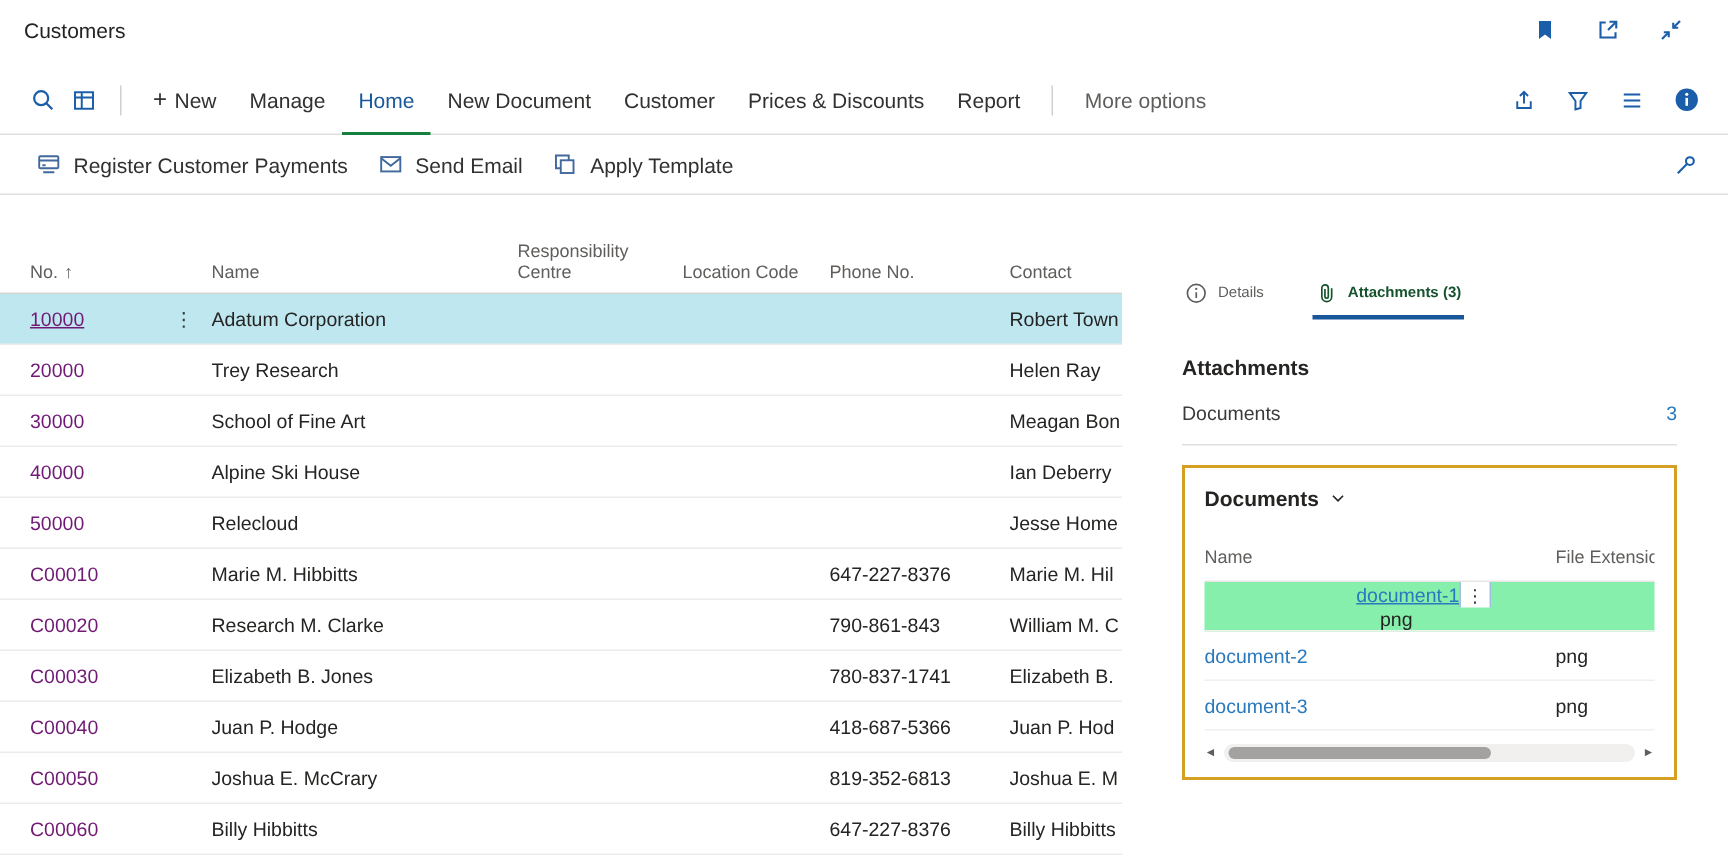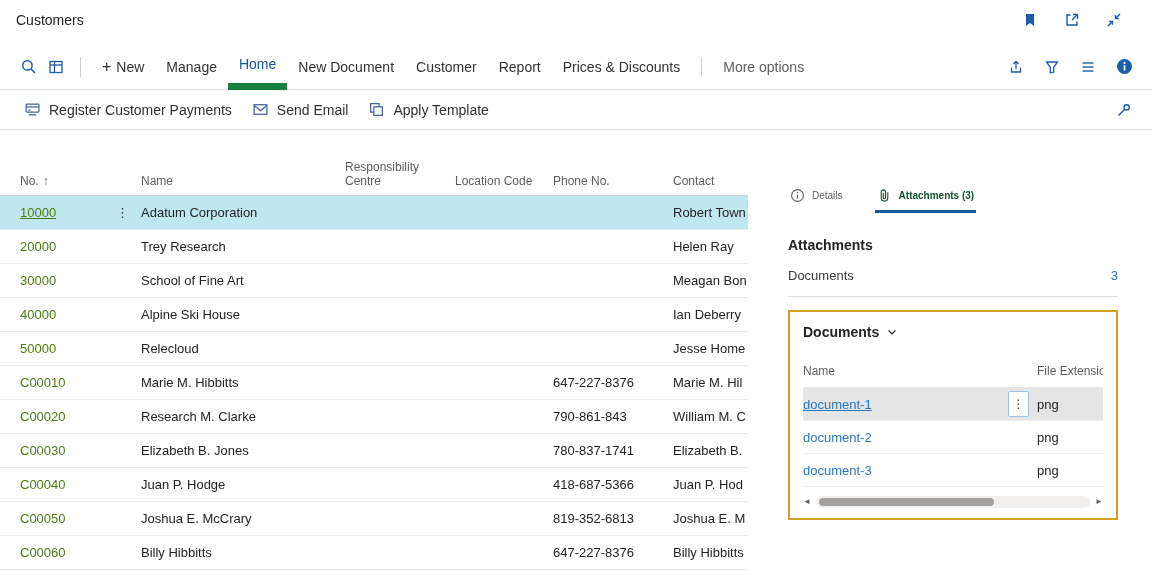--- a/index.html
+++ b/index.html
@@ -14,21 +14,21 @@
   .ic { display: inline-flex; align-items: center; justify-content: center; }
   .ic svg { display: block; }
 
   
   .ribbon { height: 46px; border-bottom: 1px solid #e1dfdd; display: flex; align-items: center; padding: 0 14px; }
   .ribbon-left { display: flex; align-items: center; height: 100%; flex: 1; }
   .ric { width: 28px; height: 28px; color: #1a5da8; cursor: pointer; display: inline-flex; align-items: center; justify-content: center; }
   .vdiv { width: 1px; height: 20px; background: #d2d0ce; margin: 0 10px; }
   .mitem { height: 46px; border: none; background: none; padding: 0 11px; font-size: 14px; color: #323130;
     display: inline-flex; align-items: center; gap: 5px; cursor: pointer; }
-  .mitem.active { color: #19579b; border-bottom: 7px solid #15803d; padding-top: 2px; }
+  .mitem.active { color: #19579b; border-bottom: 2px solid #15803d; padding-top: 2px; }
   .mitem.more { color: #605e5c; }
   .plus-glyph { font-size: 16px; color: #323130; line-height: 1; }
   .ribbon-right { display: flex; gap: 8px; align-items: center; }
 
   
   .actionbar { height: 40px; border-bottom: 1px solid #e1dfdd; display: flex; align-items: center; padding: 0 14px; }
   .abtn { border: none; background: none; display: inline-flex; gap: 8px; align-items: center;
     font-size: 14px; color: #323130; padding: 0 10px; height: 100%; cursor: pointer; }
   .abtn .aic { color: #41699c; }
   .ab-spacer { flex: 1; }
@@ -38,21 +38,21 @@
   .content { height: 441px; display: flex; }
   .grid-area { width: 748px; flex: none; overflow: hidden; }
   .ghead, .grow { display: grid; grid-template-columns: 121px 204px 110px 98px 120px 1fr; padding-left: 20px; }
   .ghead { height: 66px; align-items: end; padding-bottom: 7px; border-bottom: 1px solid #d8d6d4;
     color: #605e5c; font-size: 12px; line-height: 14px; }
   .gh-resp { padding-right: 24px; }
   .sort-arrow { margin-left: 4px; color: #605e5c; cursor: pointer; }
   .grow { height: 34px; align-items: center; border-bottom: 1px solid #edebe9; font-size: 13px; color: #252423; }
   .grow.selected { background: #bfe7f0; }
   .c-no { display: flex; justify-content: space-between; align-items: center; padding-right: 12px; }
-  .no-link { color: #4d7c0f; text-decoration: none; cursor: pointer; }
+  .no-link { color: #701a75; text-decoration: none; cursor: pointer; }
   .grow.selected .no-link { text-decoration: underline; }
   .row-ellipsis { color: #3b3a39; font-size: 13px; cursor: pointer; }
   .c-name, .c-contact, .c-phone { white-space: nowrap; overflow: hidden; }
 
   
   .factbox { flex: 1; padding: 58px 34px 0 40px; overflow: hidden; background: #fff; }
   .tabs { display: flex; gap: 30px; align-items: flex-end; }
   .tab { border: none; background: none; display: inline-flex; gap: 7px; align-items: center;
     font-size: 10px; color: #605e5c; padding: 0 2px 10px; cursor: pointer; }
   .tab.active { color: #14532d; font-weight: 700; border-bottom: 3px solid #19579b; padding-bottom: 7px; }
@@ -61,21 +61,21 @@
   .fact-row a { color: #2879bd; text-decoration: none; cursor: pointer; }
   .fb-div { margin-top: 13px; border-top: 1px solid #e1dfdd; }
 
   .doc-card { margin-top: 13px; border: 2px solid #d5a021; padding: 12px 13px 10px; }
   .doc-title { display: flex; align-items: center; gap: 7px; font-size: 14px; font-weight: 700; color: #252423; cursor: pointer; }
   .doc-head { margin-top: 24px; display: flex; align-items: center; font-size: 12px; color: #605e5c;
     padding-bottom: 9px; border-bottom: 1px solid #e8e6e4; }
   .dh-name { flex: 1; }
   .col-ext { width: 66px; white-space: nowrap; overflow: hidden; flex: none; }
   .doc-row { height: 33px; display: flex; align-items: center; border-bottom: 1px solid #f0efee; font-size: 13px; }
-  .doc-row.selected { background: #e5e5e5; }
+  .doc-row.selected { background: #86efac; flex-direction: column; }
   .dr-name { flex: 1; display: flex; justify-content: space-between; align-items: center; padding-right: 8px; overflow: hidden; }
   .dr-name a { color: #2879bd; text-decoration: none; cursor: pointer; }
   .doc-row.selected .dr-name a { text-decoration: underline; }
   .doc-menu { width: 21px; height: 26px; border: 1px solid #9fc3de; background: #fff; color: #323130;
     font-size: 12px; display: flex; align-items: center; justify-content: center; cursor: pointer; border-radius: 2px; }
   .doc-scroll { margin-top: 9px; display: flex; align-items: center; gap: 5px; }
   .sarr { font-size: 8px; color: #605e5c; cursor: pointer; line-height: 1; }
   .strack { flex: 1; height: 12px; background: #f1f0ef; border-radius: 6px; position: relative; cursor: pointer; }
   .sthumb { position: absolute; left: 3px; top: 2px; height: 8px; width: 64%; background: #a3a2a0; border-radius: 4px; cursor: grab; }
 </style>
@@ -134,24 +134,24 @@
     <button class="mitem active">
         <span>Home</span>
       </button>
     <button class="mitem">
         <span>New Document</span>
       </button>
     <button class="mitem">
         <span>Customer</span>
       </button>
     <button class="mitem">
+        <span>Prices &amp; Discounts</span>
+      </button>
+    <button class="mitem">
         <span>Report</span>
-      </button>
-    <button class="mitem">
-        <span>Prices &amp; Discounts</span>
       </button>
     <span class="vdiv"></span>
     <button class="mitem more">
         <span>More options</span>
       </button>
   </div>
   <div class="ribbon-right">
     <span class="ric">
       <svg width="16" height="16" viewBox="0 0 16 16" fill="none" stroke="currentColor" stroke-width="1.3">
           <path d="M8 10V2.8"></path>

